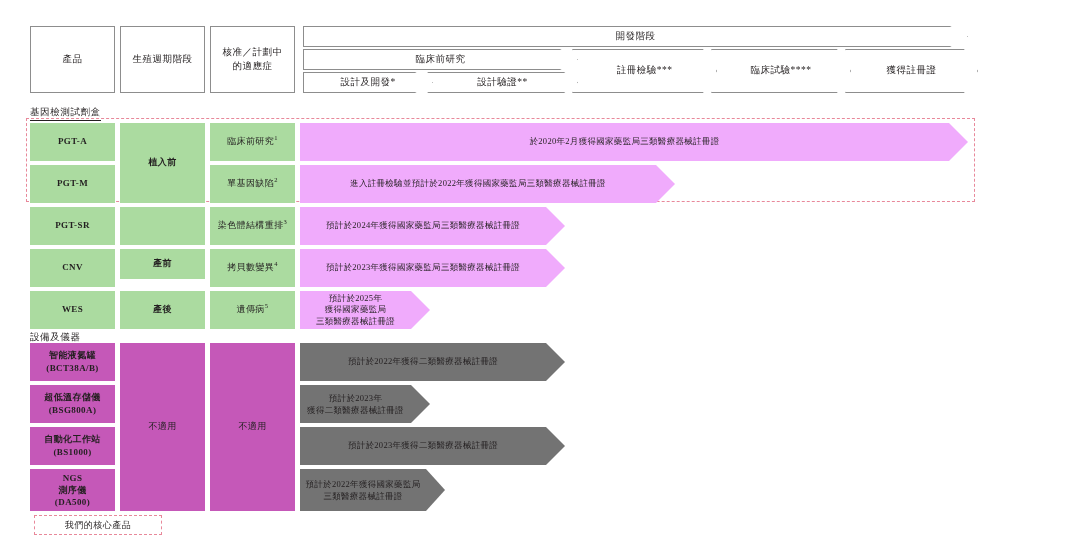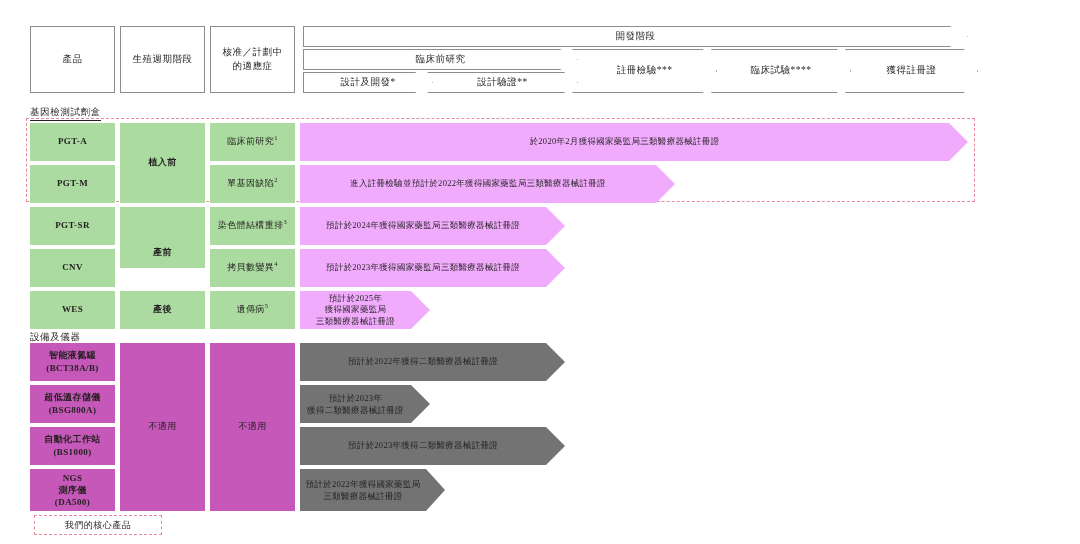--- a/index.html
+++ b/index.html
@@ -167,21 +167,21 @@
   <div class="abs cell green light ctr" style="left:210px;top:207px;width:85px;height:38px;">
     <span><span>染色體結構重排</span><sup>3</sup></span>
   </div>
   <div class="abs darrow green ctr" style="left:300px;top:207px;width:265px;height:38px;">
     <span style="white-space:pre-line;">預計於2024年獲得國家藥監局三類醫療器械註冊證</span>
   </div>
 
   <div class="abs cell green ctr" style="left:30px;top:249px;width:85px;height:38px;">
     <span>CNV</span>
   </div>
-  <div class="abs cell green ctr" style="left:120px;top:238px;width:85px;height:30px;">
+  <div class="abs cell green ctr" style="left:120px;top:249px;width:85px;height:30px;">
     <span>產前</span>
   </div>
   <div class="abs cell green light ctr" style="left:210px;top:249px;width:85px;height:38px;">
     <span><span>拷貝數變異</span><sup>4</sup></span>
   </div>
   <div class="abs darrow green ctr" style="left:300px;top:249px;width:265px;height:38px;">
     <span style="white-space:pre-line;">預計於2023年獲得國家藥監局三類醫療器械註冊證</span>
   </div>
 
   <div class="abs cell green ctr" style="left:120px;top:291px;width:85px;height:38px;">

